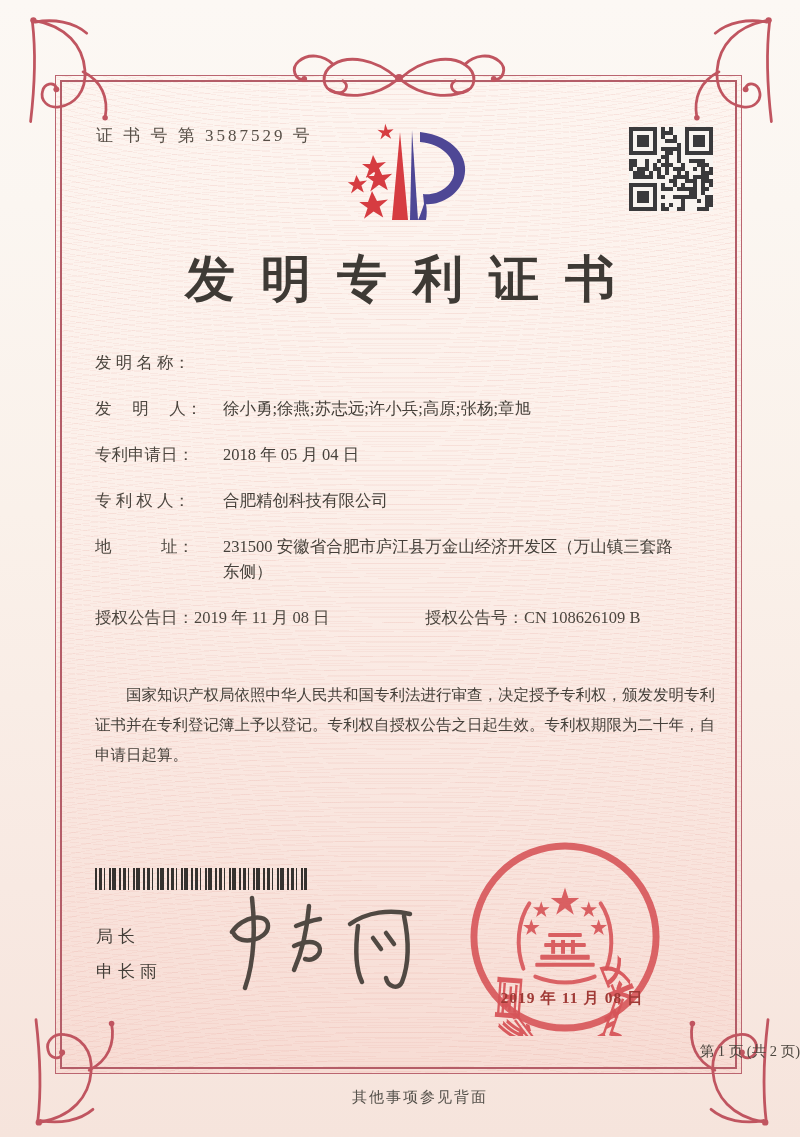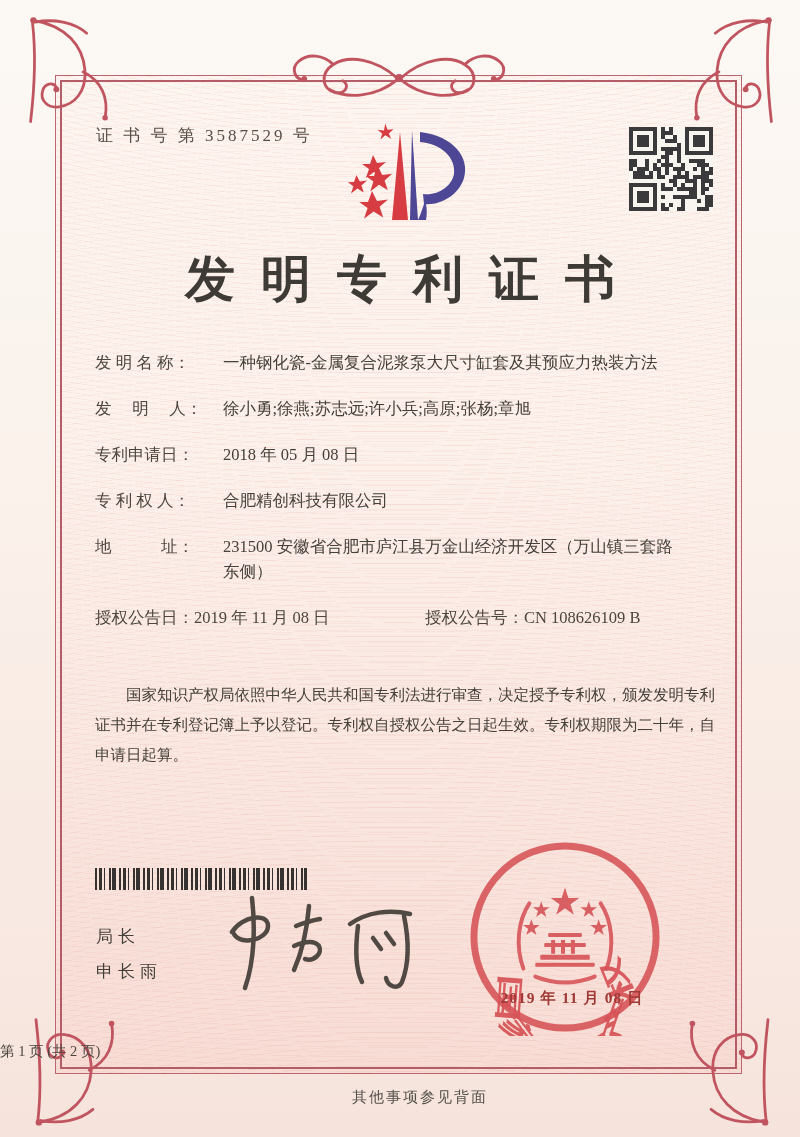--- a/index.html
+++ b/index.html
@@ -36,21 +36,21 @@
   .paras p{margin:0;text-indent:2em;}
   .barcode{
     position:absolute;left:95px;top:868px;width:212px;height:22px;
     background:repeating-linear-gradient(90deg,#35322f 0 2px,transparent 2px 4px,#35322f 4px 7px,transparent 7px 9px,#35322f 9px 10px,transparent 10px 14px,#35322f 14px 16px,transparent 16px 17px,#35322f 17px 21px,transparent 21px 24px);
   }
   .officer{position:absolute;left:96px;top:925px;font-size:17px;letter-spacing:5px;color:#443f39;}
   .officer div{margin-bottom:12px;}
   .signature{position:absolute;left:212px;top:888px;width:215px;height:108px;}
   .seal{position:absolute;left:466px;top:838px;width:198px;height:198px;opacity:.92;}
   .seal-date{position:absolute;left:492px;top:988px;width:160px;text-align:center;font-size:15.5px;font-weight:bold;color:#a03a36;letter-spacing:1px;}
-  .page-info{position:absolute;left:0;top:1042px;width:100%;text-align:left;font-size:14.5px;color:#4c463f;}
+  .page-info{position:absolute;left:0;top:1042px;width:100%;text-align:right;font-size:14.5px;color:#4c463f;}
   .back-note{position:absolute;left:0;top:1088px;width:100%;text-align:center;font-size:15px;color:#54504a;letter-spacing:2px;margin-left:20px;}
 </style>
 </head>
 <body>
 
 <div id="page">
 
   <div class="frame"></div>
 
   <svg class="ornament" style="left:26px;top:14px;width:92px;height:112px" viewBox="0 0 100 120">
@@ -285,29 +285,28 @@
         <rect x="72" y="80" width="4" height="4"></rect>
         <rect x="76" y="80" width="4" height="4"></rect>
       </g>
   </svg>
 
   <div class="title">发明专利证书</div>
 
   <div class="fields">
     <div class="frow">
       <span class="flabel">发 明 名 称：</span>
-      <span class="fvalue">一种钢化瓷-金属复合泥浆泵大尺寸缸套及其预应力热装方法</span>
     </div>
     <div class="frow">
       <span class="flabel">发　 明　 人：</span>
       <span class="fvalue">徐小勇;徐燕;苏志远;许小兵;高原;张杨;章旭</span>
     </div>
     <div class="frow">
       <span class="flabel">专利申请日：</span>
-      <span class="fvalue">2018 年 05 月 08 日</span>
+      <span class="fvalue">2018 年 05 月 04 日</span>
     </div>
     <div class="frow">
       <span class="flabel">专 利 权 人：</span>
       <span class="fvalue">合肥精创科技有限公司</span>
     </div>
     <div class="frow">
       <span class="flabel">地　　　址：</span>
       <span class="fvalue">231500 安徽省合肥市庐江县万金山经济开发区（万山镇三套路东侧）</span>
     </div>
     <div class="grant-row">

